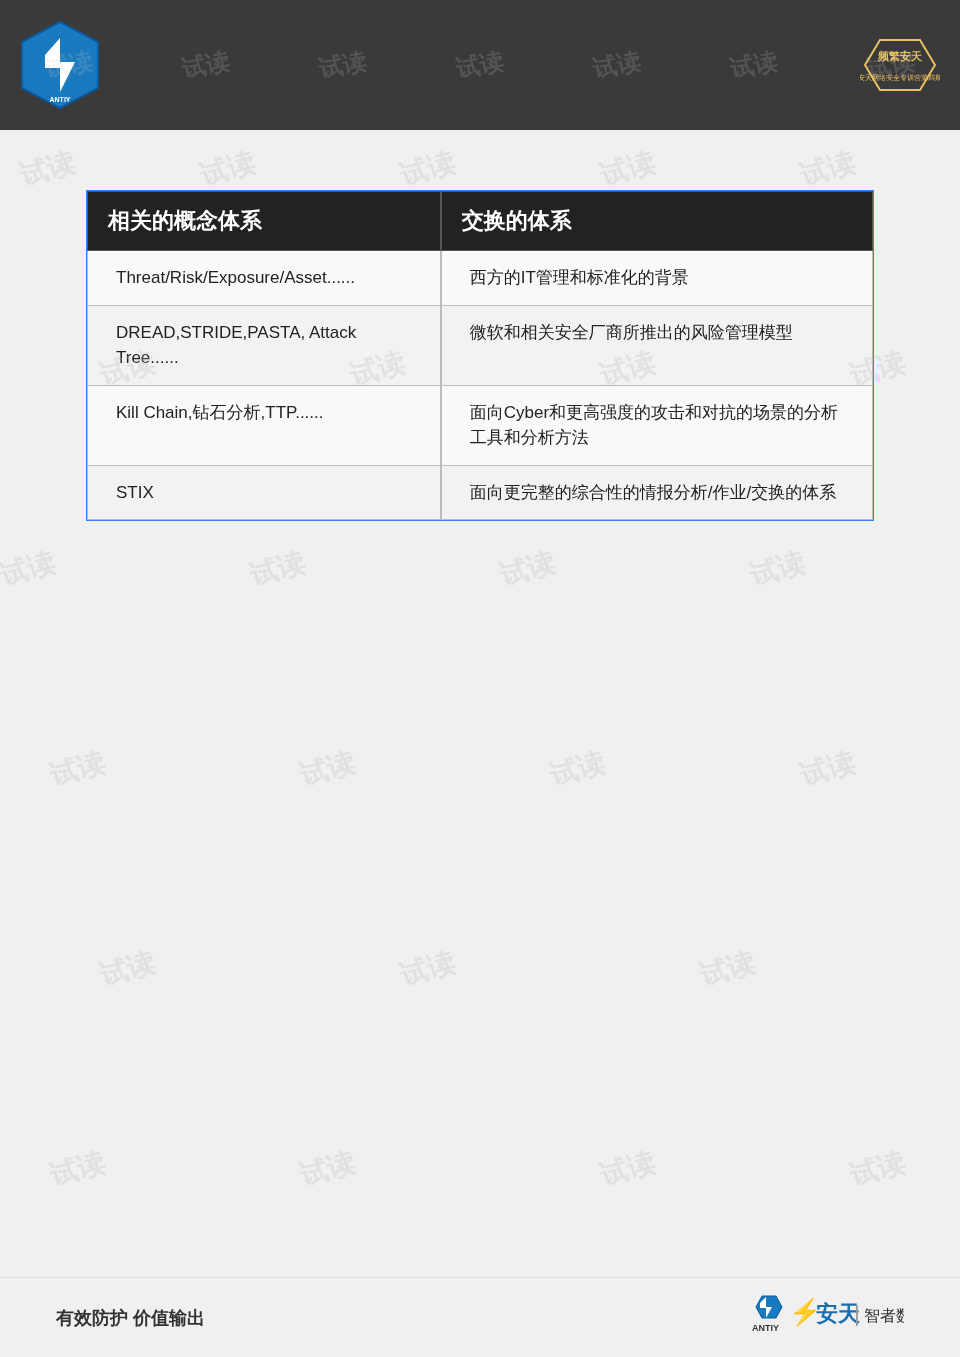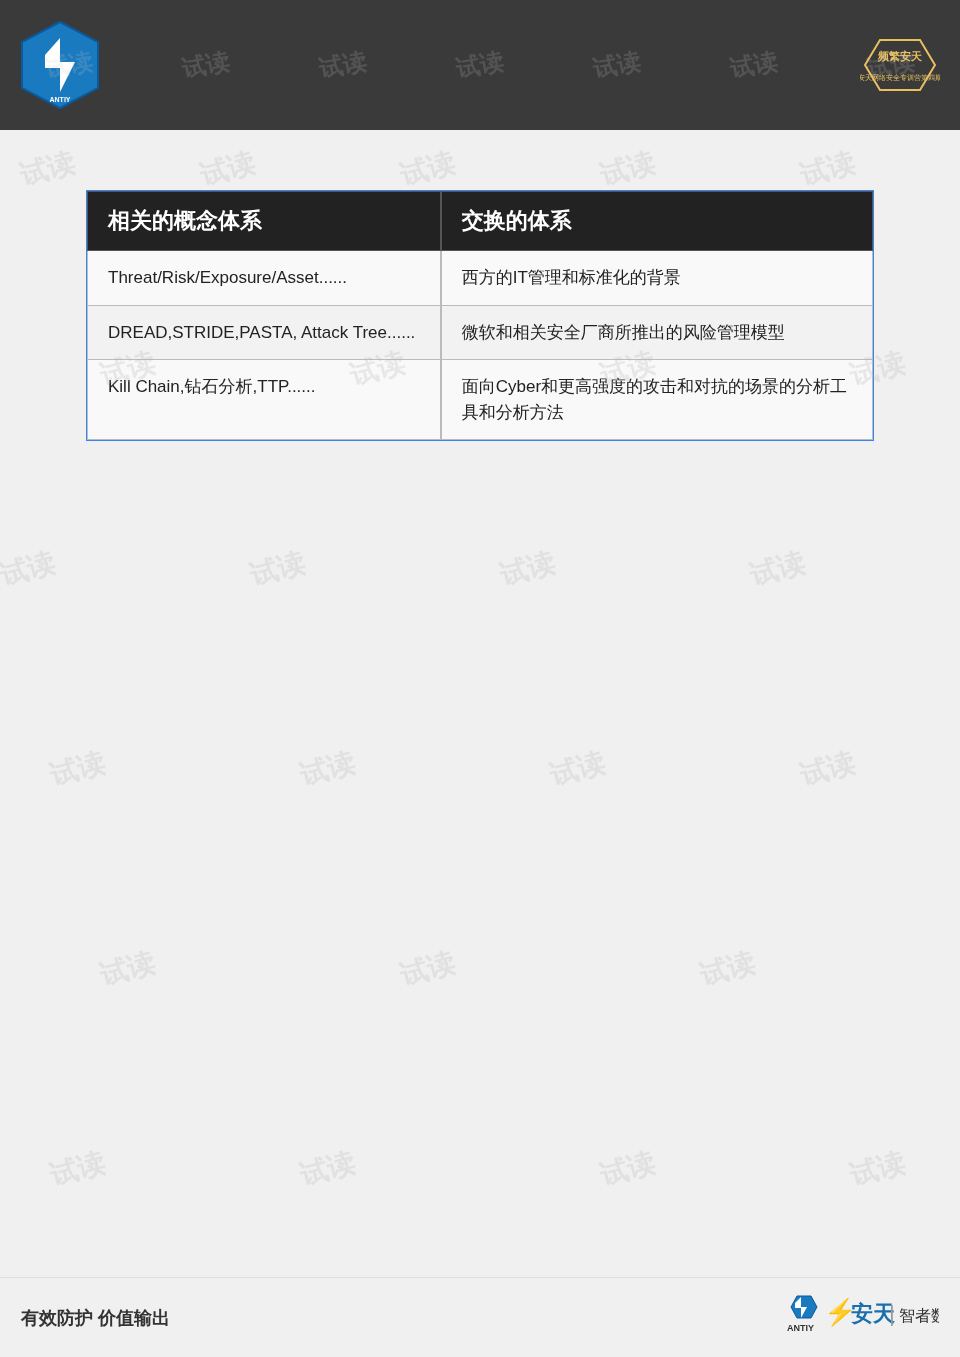--- a/index.html
+++ b/index.html
@@ -95,21 +95,21 @@
     .content-table .header-row th.col-left {
       width: 45%;
       border-right: 2px solid #555;
     }
 
     .content-table .header-row th.col-right {
       width: 55%;
     }
 
     .content-table td {
-      padding: 14px 20px;
+      padding: 14px 28px;
       font-size: 17px;
       color: #222;
       vertical-align: top;
       border: 1px solid #bbb;
       line-height: 1.5;
     }
 
     .content-table tr:nth-child(odd) td {
       background: #f9f9f9;
     }
@@ -127,21 +127,21 @@
     .footer {
       position: absolute;
       bottom: 0;
       left: 0;
       width: 100%;
       height: 80px;
       background: #f0f0f0;
       display: flex;
       align-items: center;
       justify-content: space-between;
-      padding: 0 21px;
+      padding: 0 56px;
       border-top: 1px solid #ddd;
     }
 
     .footer-left {
       font-size: 18px;
       color: #333;
       font-weight: bold;
     }
 
     .footer-right {
@@ -248,20 +248,24 @@
           <td class="col-right">西方的IT管理和标准化的背景</td>
         </tr>
         <tr>
           <td class="col-left">DREAD,STRIDE,PASTA, Attack Tree......</td>
           <td class="col-right">微软和相关安全厂商所推出的风险管理模型</td>
         </tr>
         <tr>
           <td class="col-left">Kill Chain,钻石分析,TTP......</td>
           <td class="col-right">面向Cyber和更高强度的攻击和对抗的场景的分析工具和分析方法</td>
         </tr>
+        <tr>
+          <td class="col-left">STIX</td>
+          <td class="col-right">面向更完整的综合性的情报分析/作业/交换的体系</td>
+        </tr>
       </tbody>
   </table>
 </div>
 
 <div class="footer">
   <div class="footer-left">有效防护 价值输出</div>
   <div class="footer-right">
     <svg width="160" height="50" viewBox="0 0 160 50">
 
       <polygon points="18,3 32,3 38,14 32,25 18,25 12,14" fill="#1a7abf" stroke="#0a5a9f" stroke-width="1"></polygon>

